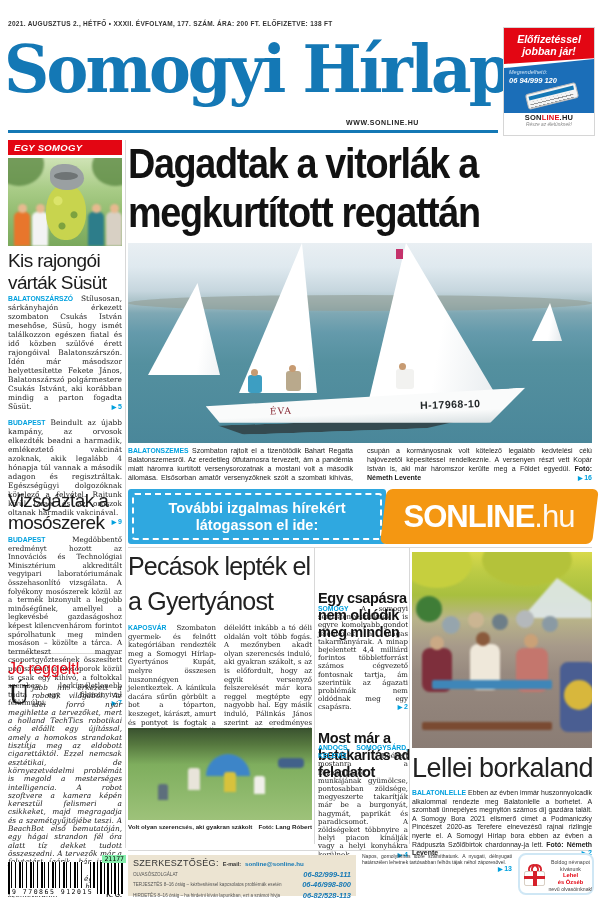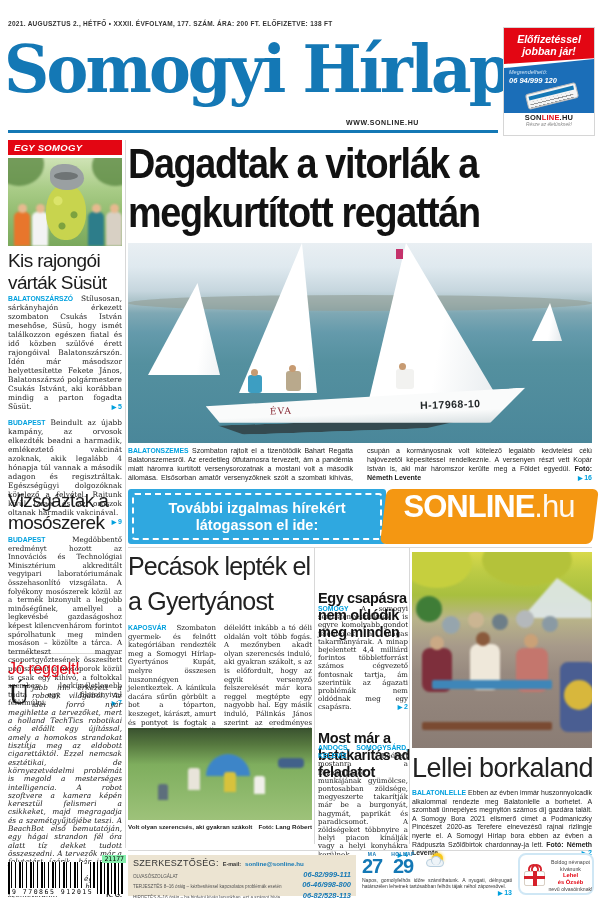--- a/index.html
+++ b/index.html
@@ -104,21 +104,21 @@
   .lead-caption .credit { font-weight:bold; }
 
   
   .banner { position:absolute; left:128px; top:489px; width:464px; height:72px; }
   .banner-blue { position:absolute; left:0; top:0; width:258px; height:55px; background:#2fa8e0; border-radius:3px; }
   .banner-blue .dash { position:absolute; inset:4px; border:2px dashed #fff; border-radius:3px; }
   .banner-text { position:absolute; inset:6px 10px; display:flex; align-items:center; justify-content:center; text-align:center;
                  color:#fff; font-weight:bold; font-size:14.5px; line-height:17px; }
   .banner-orange { position:absolute; left:252px; top:0; width:212px; height:55px; background:#f49712;
                    border-radius:6px; transform:skewX(-7deg); transform-origin:bottom; }
-  .banner-site { position:absolute; left:258px; top:0; width:206px; height:55px; display:flex; justify-content:center;
+  .banner-site { position:absolute; left:258px; top:0; width:206px; height:55px; display:flex; align-items:center; justify-content:center;
                  color:#fff; font-size:31px; font-weight:bold; letter-spacing:-1px; }
   .banner-site .hu { font-weight:normal; opacity:.95; }
 
   
   .fish-headline { position:absolute; left:128px; top:549px; width:186px; font-size:25px; line-height:35px; letter-spacing:-.8px; color:#222; }
   .fish-body { position:absolute; left:128px; top:624px; width:184px; column-count:2; column-gap:8px;
                font-family:"DejaVu Serif", serif; font-size:7px; line-height:8.6px; text-align:justify; color:#1a1a1a; }
   .fish-photo { position:absolute; left:128px; top:728px; width:184px; height:92px;
                 background:linear-gradient(180deg,#39512f 0,#56783f 18%,#7fae5e 40%,#8db86b 70%,#9ec27a 100%); }
   .umbrella { position:absolute; left:78px; top:26px; width:44px; height:22px; border-radius:44px 44px 0 0; background:#3d85c8; }
@@ -138,21 +138,21 @@
   .wine-headline { position:absolute; left:412px; top:753px; width:182px; font-size:27px; letter-spacing:-.5px; color:#222; }
   .wine-body { position:absolute; left:412px; top:789px; width:180px; font-size:6.9px; line-height:8.6px; text-align:justify; color:#222; }
   .wine-body .credit { font-weight:bold; }
 
   
   .edit-box { position:absolute; left:128px; top:855px; width:228px; height:41px; background:#ece4d2; padding:3px 5px; }
   .edit-row1 { display:flex; align-items:baseline; gap:4px; }
   .edit-label { font-size:9px; color:#333; letter-spacing:.3px; }
   .email-label { font-size:5.5px; font-weight:bold; color:#333; }
   .email { font-size:6.2px; font-weight:bold; color:#1478b5; }
-  .edit-row { display:flex; justify-content:space-between; align-items:flex-end; margin-top:1.5px; }
+  .edit-row { display:flex; justify-content:space-between; align-items:center; margin-top:1.5px; }
   .edit-row .lbl { font-size:4.6px; color:#555; max-width:150px; }
   .edit-row .tel { font-size:7.5px; font-weight:bold; font-style:italic; color:#1478b5; }
 
   .weather { position:absolute; left:362px; top:851px; width:150px; height:45px; }
   .w-temps { display:flex; gap:9px; align-items:flex-start; }
   .w-day { display:flex; flex-direction:column; align-items:center; }
   .w-lbl { font-size:5px; font-weight:bold; color:#1478b5; letter-spacing:.4px; }
   .w-num { font-size:20px; font-weight:bold; color:#1478b5; line-height:18px; letter-spacing:-1px; }
   .w-icon { position:relative; width:26px; height:18px; margin-top:2px; }
   .sun { position:absolute; left:8px; top:0; width:11px; height:11px; border-radius:50%; background:#f8c81c; box-shadow:0 0 3px 1px #f8c81c88; }
@@ -369,34 +369,20 @@
       <span class="lbl">TERJESZTÉS 8–16 óráig – kézbesítéssel kapcsolatos problémák esetén</span>
       <span class="tel">06-46/998-800</span>
     </div>
     <div class="edit-row">
       <span class="lbl">HIRDETÉS 8–16 óráig – ha hirdetni kíván lapunkban, ezt a számot hívja</span>
       <span class="tel">06-82/528-113</span>
     </div>
   </div>
 
   <div class="weather">
-    <div class="w-temps">
-      <div class="w-day">
-        <span class="w-lbl">MA</span>
-        <span class="w-num">27</span>
-      </div>
-      <div class="w-day">
-        <span class="w-lbl">HOLNAP</span>
-        <span class="w-num">29</span>
-      </div>
-      <div class="w-icon">
-        <div class="sun"></div>
-        <div class="cloud"></div>
-      </div>
-    </div>
     <div class="w-text">
       <span>Napos, gomolyfelhős időre számíthatunk. A nyugati, délnyugati határszélen lehetnek tartósabban felhős tájak néhol záporesővel.</span>
       <span class="pg">13</span>
     </div>
   </div>
 
   <div class="nameday">
     <div class="gift">
       <div class="gift-bow"></div>
       <div class="gift-box"></div>

